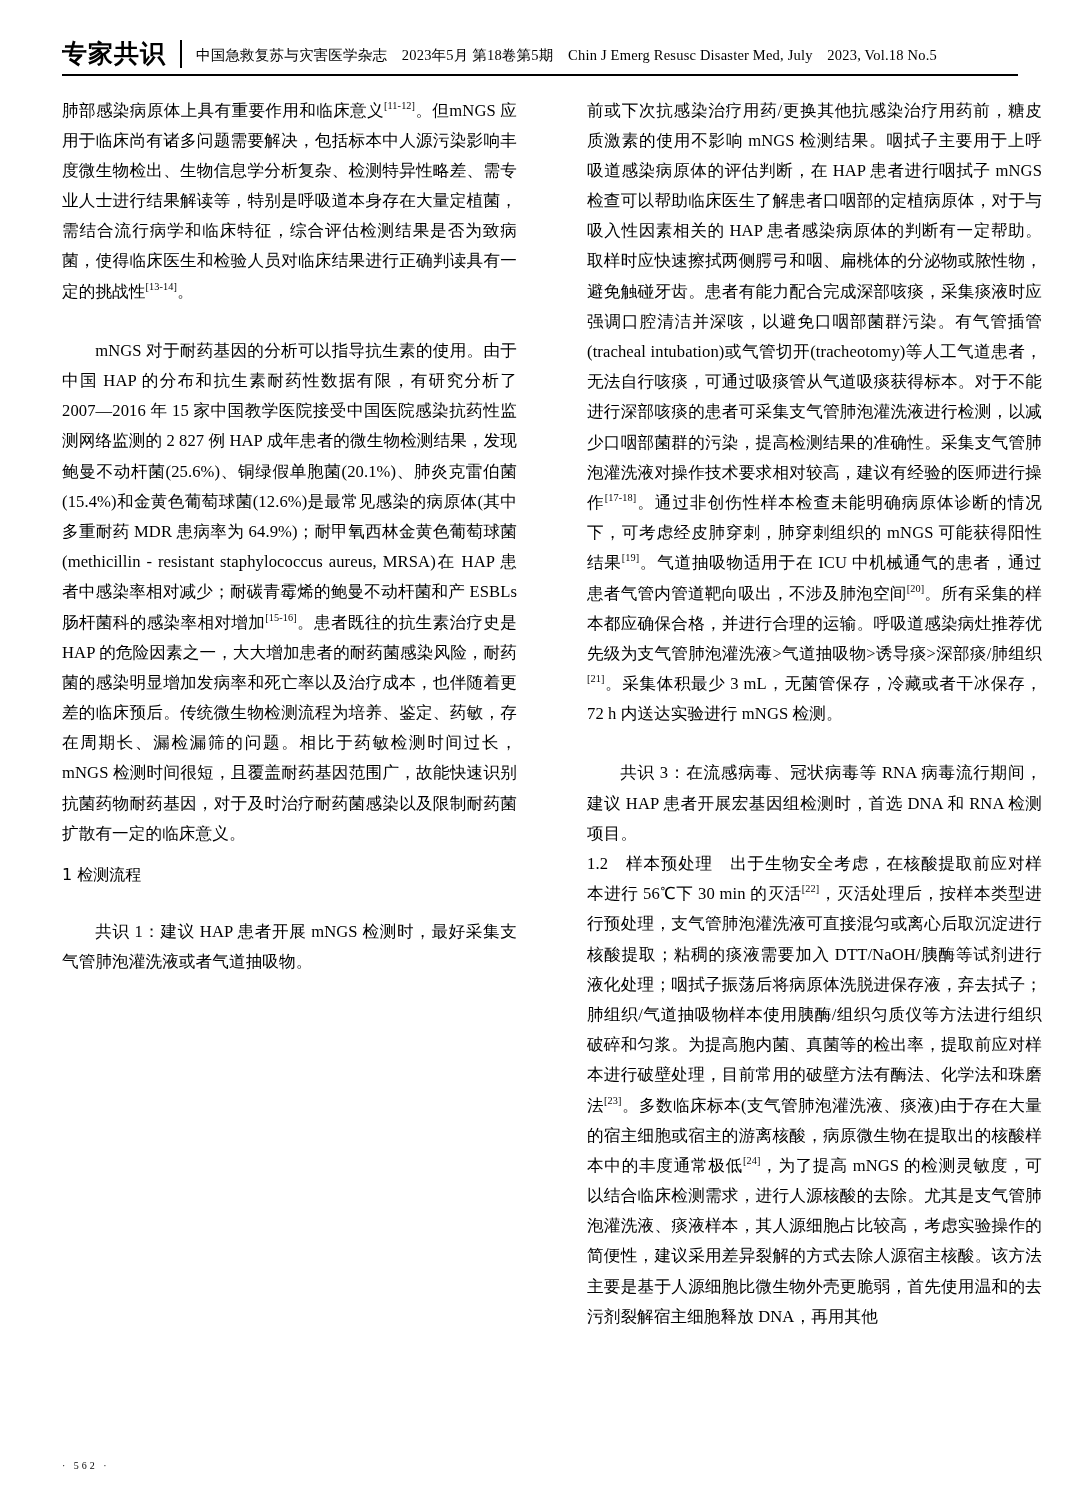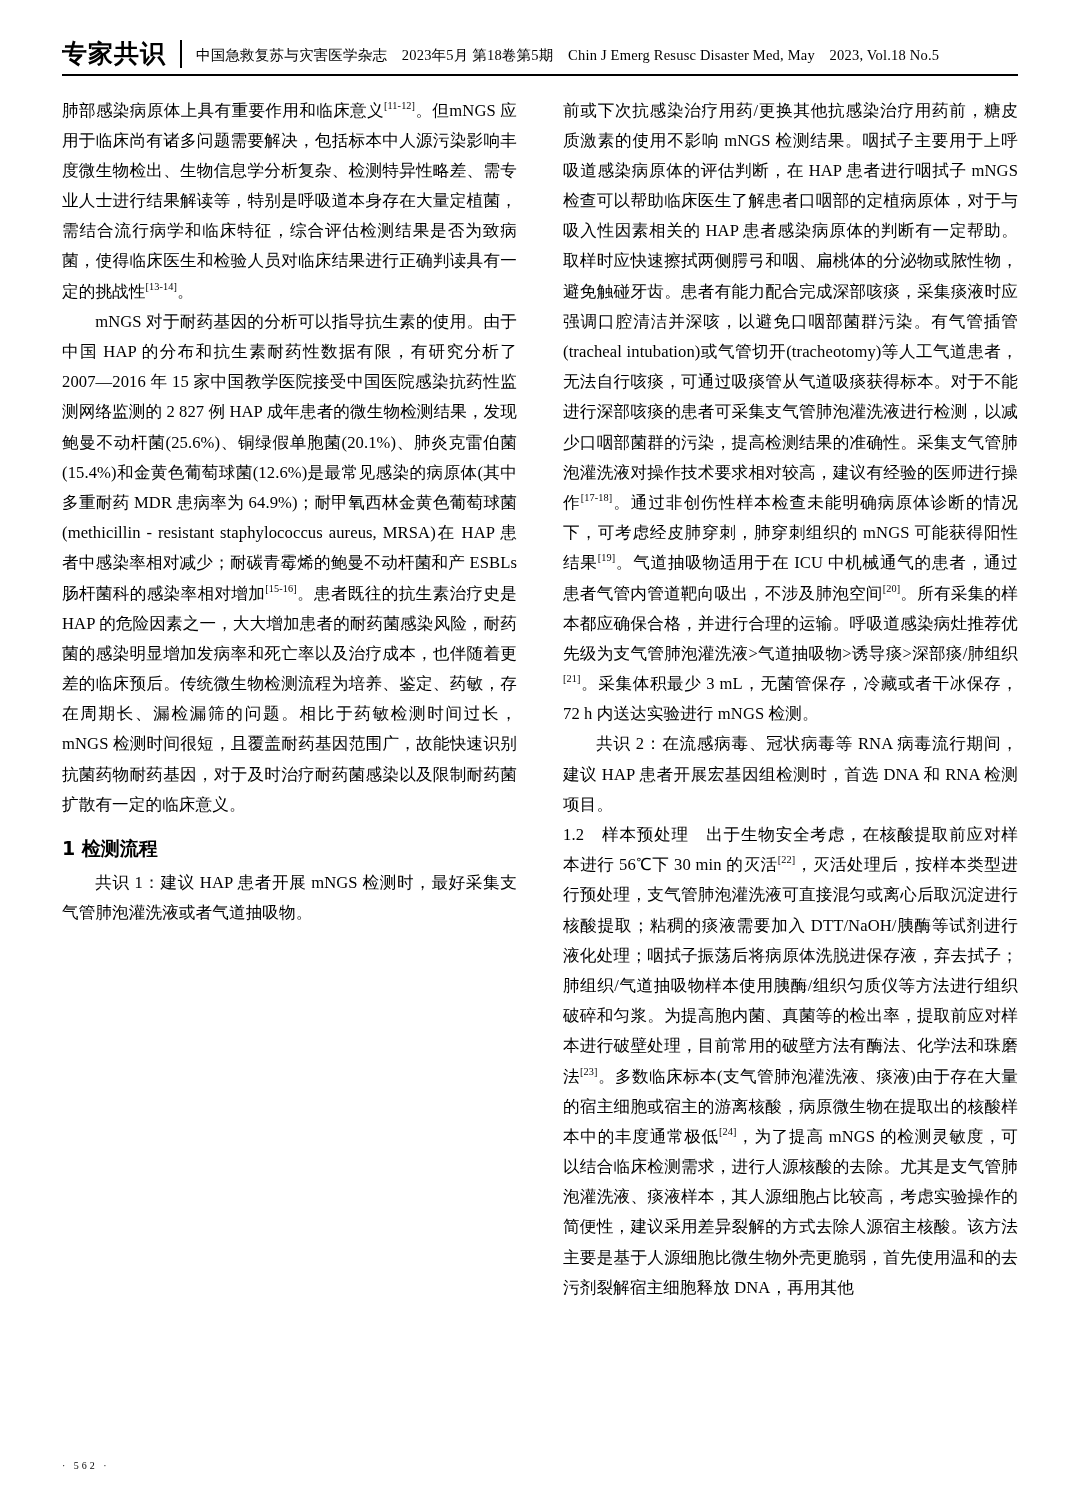--- a/index.html
+++ b/index.html
@@ -45,42 +45,43 @@
     font-size: 14.5px;
     padding-left: 14px;
     padding-bottom: 3px;
     letter-spacing: 0.2px;
     white-space: nowrap;
     font-family: "Liberation Serif", serif;
   }
   
   .columns {
     display: flex;
-    gap: 46px;
+    gap: 70px;
     margin-top: 20px;
   }
   .col {
     width: 455px;
     flex: 0 0 455px;
   }
   p.para {
     margin: 0;
     font-size: 16.6px;
     line-height: 1.82;
     text-align: justify;
     text-justify: inter-ideograph;
     letter-spacing: 0.1px;
   }
   p.indent {
     text-indent: 2em;
+    margin-top: 29px;
   }
   .sec-head {
     margin: 12px 0 4px 0;
-    font-size: 19px;
-    font-weight: bold;
+    font-size: 16px;
+    font-weight: normal;
     font-family: "DejaVu Sans", sans-serif;
     line-height: 1.7;
   }
   sup {
     font-size: 0.62em;
     vertical-align: super;
     line-height: 0;
   }
   
   .footer {
@@ -92,34 +93,34 @@
     font-family: "Liberation Serif", serif;
   }
 </style>
 </head>
 <body>
 
 <div class="page">
 
   <div class="header">
     <div class="header-badge">专家共识</div>
-    <div class="header-journal">中国急救复苏与灾害医学杂志　2023年5月 第18卷第5期　Chin J Emerg Resusc Disaster Med, May　2023, Vol.18 No.5</div>
+    <div class="header-journal">中国急救复苏与灾害医学杂志　2023年5月 第18卷第5期　Chin J Emerg Resusc Disaster Med, July　2023, Vol.18 No.5</div>
   </div>
 
   <div class="columns">
 
     <div class="col">
       <p class="para">肺部感染病原体上具有重要作用和临床意义<sup>[11-12]</sup>。但mNGS 应用于临床尚有诸多问题需要解决，包括标本中人源污染影响丰度微生物检出、生物信息学分析复杂、检测特异性略差、需专业人士进行结果解读等，特别是呼吸道本身存在大量定植菌，需结合流行病学和临床特征，综合评估检测结果是否为致病菌，使得临床医生和检验人员对临床结果进行正确判读具有一定的挑战性<sup>[13-14]</sup>。</p>
       <p class="para indent">mNGS 对于耐药基因的分析可以指导抗生素的使用。由于中国 HAP 的分布和抗生素耐药性数据有限，有研究分析了 2007—2016 年 15 家中国教学医院接受中国医院感染抗药性监测网络监测的 2 827 例 HAP 成年患者的微生物检测结果，发现鲍曼不动杆菌(25.6%)、铜绿假单胞菌(20.1%)、肺炎克雷伯菌(15.4%)和金黄色葡萄球菌(12.6%)是最常见感染的病原体(其中多重耐药 MDR 患病率为 64.9%)；耐甲氧西林金黄色葡萄球菌 (methicillin - resistant staphylococcus aureus, MRSA)在 HAP 患者中感染率相对减少；耐碳青霉烯的鲍曼不动杆菌和产 ESBLs 肠杆菌科的感染率相对增加<sup>[15-16]</sup>。患者既往的抗生素治疗史是 HAP 的危险因素之一，大大增加患者的耐药菌感染风险，耐药菌的感染明显增加发病率和死亡率以及治疗成本，也伴随着更差的临床预后。传统微生物检测流程为培养、鉴定、药敏，存在周期长、漏检漏筛的问题。相比于药敏检测时间过长，mNGS 检测时间很短，且覆盖耐药基因范围广，故能快速识别抗菌药物耐药基因，对于及时治疗耐药菌感染以及限制耐药菌扩散有一定的临床意义。</p>
       <div class="sec-head">1  检测流程</div>
       <p class="para indent">共识 1：建议 HAP 患者开展 mNGS 检测时，最好采集支气管肺泡灌洗液或者气道抽吸物。</p>
     </div>
 
     <div class="col">
       <p class="para">前或下次抗感染治疗用药/更换其他抗感染治疗用药前，糖皮质激素的使用不影响 mNGS 检测结果。咽拭子主要用于上呼吸道感染病原体的评估判断，在 HAP 患者进行咽拭子 mNGS 检查可以帮助临床医生了解患者口咽部的定植病原体，对于与吸入性因素相关的 HAP 患者感染病原体的判断有一定帮助。取样时应快速擦拭两侧腭弓和咽、扁桃体的分泌物或脓性物，避免触碰牙齿。患者有能力配合完成深部咳痰，采集痰液时应强调口腔清洁并深咳，以避免口咽部菌群污染。有气管插管(tracheal intubation)或气管切开(tracheotomy)等人工气道患者，无法自行咳痰，可通过吸痰管从气道吸痰获得标本。对于不能进行深部咳痰的患者可采集支气管肺泡灌洗液进行检测，以减少口咽部菌群的污染，提高检测结果的准确性。采集支气管肺泡灌洗液对操作技术要求相对较高，建议有经验的医师进行操作<sup>[17-18]</sup>。通过非创伤性样本检查未能明确病原体诊断的情况下，可考虑经皮肺穿刺，肺穿刺组织的 mNGS 可能获得阳性结果<sup>[19]</sup>。气道抽吸物适用于在 ICU 中机械通气的患者，通过患者气管内管道靶向吸出，不涉及肺泡空间<sup>[20]</sup>。所有采集的样本都应确保合格，并进行合理的运输。呼吸道感染病灶推荐优先级为支气管肺泡灌洗液&gt;气道抽吸物&gt;诱导痰&gt;深部痰/肺组织<sup>[21]</sup>。采集体积最少 3 mL，无菌管保存，冷藏或者干冰保存，72 h 内送达实验进行 mNGS 检测。</p>
-      <p class="para indent">共识 2：在流感病毒、冠状病毒等 RNA 病毒流行期间，建议 HAP 患者开展宏基因组检测时，首选 DNA 和 RNA 检测项目。</p>
+      <p class="para indent">共识 3：在流感病毒、冠状病毒等 RNA 病毒流行期间，建议 HAP 患者开展宏基因组检测时，首选 DNA 和 RNA 检测项目。</p>
       <p class="para">1.2　样本预处理　出于生物安全考虑，在核酸提取前应对样本进行 56℃下 30 min 的灭活<sup>[22]</sup>，灭活处理后，按样本类型进行预处理，支气管肺泡灌洗液可直接混匀或离心后取沉淀进行核酸提取；粘稠的痰液需要加入 DTT/NaOH/胰酶等试剂进行液化处理；咽拭子振荡后将病原体洗脱进保存液，弃去拭子；肺组织/气道抽吸物样本使用胰酶/组织匀质仪等方法进行组织破碎和匀浆。为提高胞内菌、真菌等的检出率，提取前应对样本进行破壁处理，目前常用的破壁方法有酶法、化学法和珠磨法<sup>[23]</sup>。多数临床标本(支气管肺泡灌洗液、痰液)由于存在大量的宿主细胞或宿主的游离核酸，病原微生物在提取出的核酸样本中的丰度通常极低<sup>[24]</sup>，为了提高 mNGS 的检测灵敏度，可以结合临床检测需求，进行人源核酸的去除。尤其是支气管肺泡灌洗液、痰液样本，其人源细胞占比较高，考虑实验操作的简便性，建议采用差异裂解的方式去除人源宿主核酸。该方法主要是基于人源细胞比微生物外壳更脆弱，首先使用温和的去污剂裂解宿主细胞释放 DNA，再用其他</p>
     </div>
 
   </div>
 
   <div class="footer">·  562  ·</div>
 </div>
 
 </body></html>

